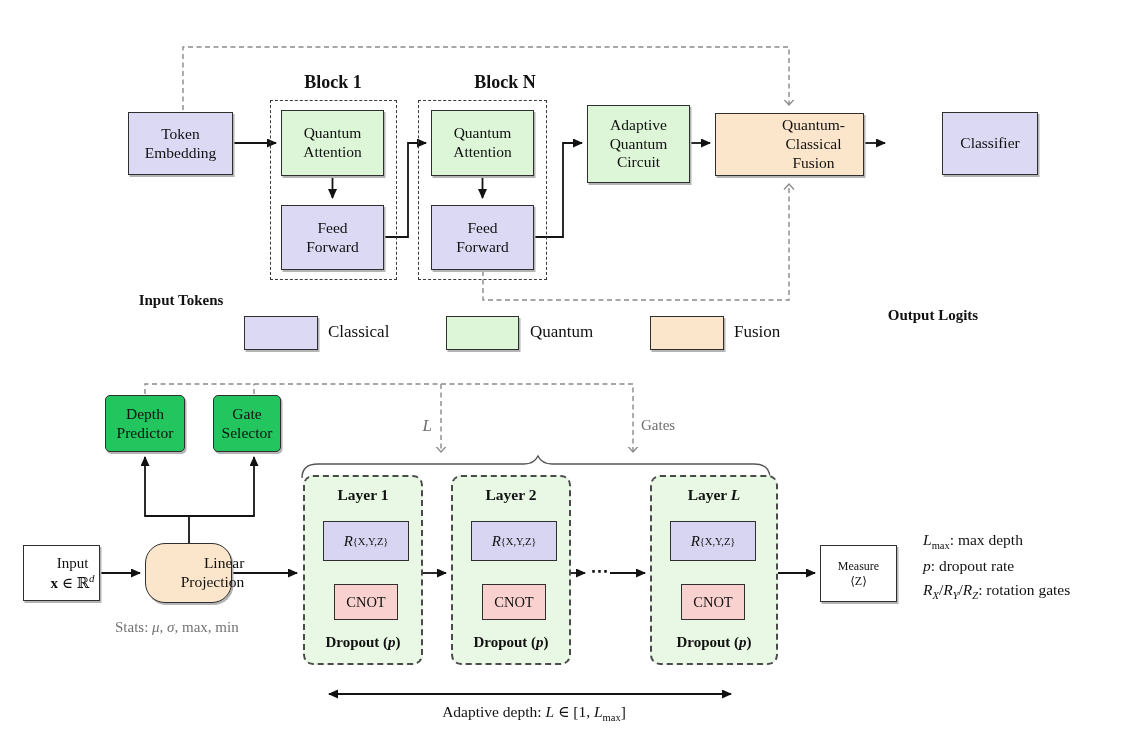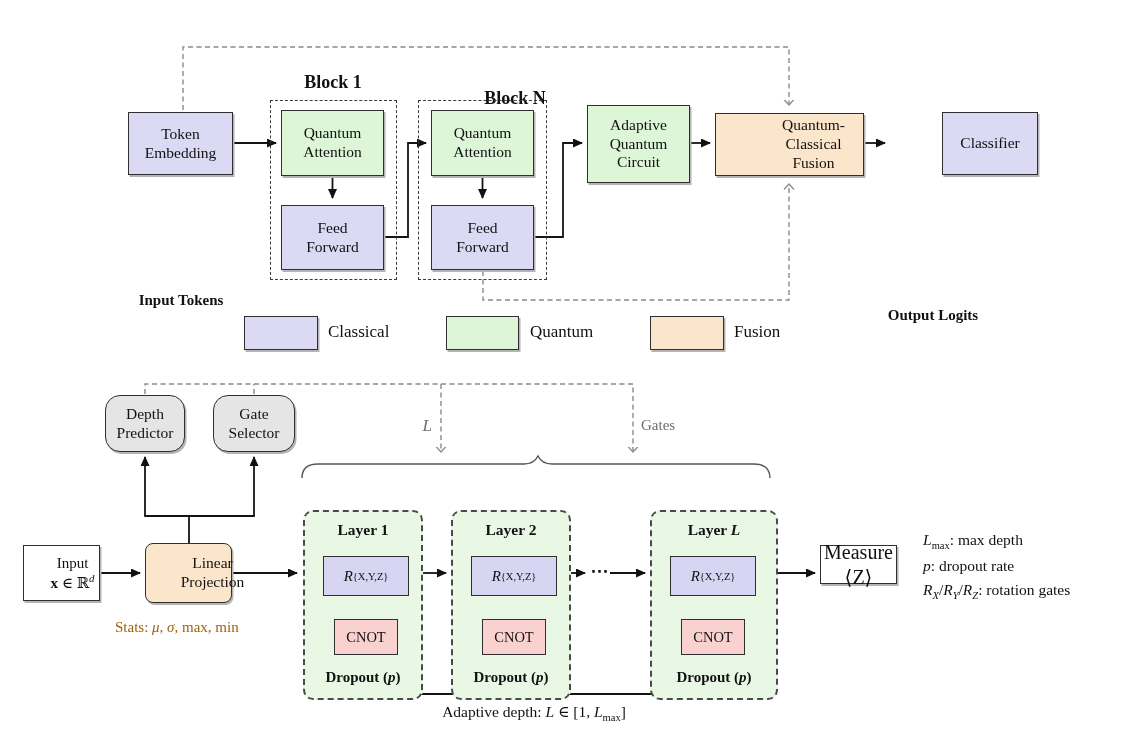--- a/index.html
+++ b/index.html
@@ -6,35 +6,35 @@
   #canvas{position:relative;width:1134px;height:754px;background:#ffffff;overflow:hidden;
           font-family:"Liberation Serif","DejaVu Serif",serif;color:#111;}
   #wires{position:absolute;left:0;top:0;width:1134px;height:754px;}
   .abs{position:absolute;box-sizing:border-box;}
   .box{display:flex;align-items:center;justify-content:center;text-align:center;
        white-space:pre-line;border:1.6px solid #2f2f2f;font-size:15.5px;line-height:1.22;
        box-shadow:1.5px 2px 0 #b4b4b4;}
   .lavender{background:#dbd9f4;}
   .green{background:#dcf6d7;}
   .peach{background:#fbe5cb;padding-left:48px;}
-  .yellow{background:#e5e5e5;border-radius:15px;}
+  .yellow{background:#22c55e;border-radius:5px;}
   .white{background:#ffffff;}
-  .round{border-radius:8px;}
+  .round{border-radius:20px;text-align:right;}
   .dashedrect{border:1.6px dashed #3a3a3a;background:transparent;}
-  .layer{background:#e9f8e4;border:2px dashed #4a4a4a;border-radius:10px;margin-top:35px;}
+  .layer{background:#e9f8e4;border:2px dashed #4a4a4a;border-radius:10px;}
   .ltitle{position:absolute;left:0;top:9px;width:100%;text-align:center;font-weight:bold;font-size:15.5px;}
   .rbox{position:absolute;left:18px;top:44px;width:84px;height:38px;background:#d7d5f2;
         border:1.5px solid #2f2f2f;display:flex;align-items:center;justify-content:center;font-size:15px;}
   .cnotbox{position:absolute;left:29px;top:107px;width:62px;height:34px;background:#f9d1ce;
         border:1.5px solid #2f2f2f;display:flex;align-items:center;justify-content:center;font-size:14.5px;}
   .ldrop{position:absolute;left:0;top:157px;width:100%;text-align:center;font-size:15px;font-weight:bold;}
   .blabel{font-weight:bold;font-size:18px;text-align:center;}
   .flowlabel{font-weight:bold;font-size:15px;text-align:center;}
   .legendlabel{font-size:17px;}
-  .graytext{color:#a16207;}
+  .graytext{color:#737373;}
   .wirelabel{color:#6f6f6f;}
   .it{font-style:italic;}
   .bold{font-weight:bold;}
   sub{font-size:10.5px;}
   sup{font-size:11px;}
   .notes{font-size:15.5px;line-height:1.52;}
   .mrow sup{font-style:italic;}
   .dots{font-size:18px;font-weight:bold;text-align:center;letter-spacing:1px;}
 </style>
 </head>
@@ -85,21 +85,21 @@
       <path d="M530,694 H731" marker-end="url(#ah)"></path>
     </g>
 
     <path fill="none" stroke="#555" stroke-width="1.4" d="M302,478 C302,469 307,464 318,464 H524 C531,464 535,462 538,456 C541,462 545,464 552,464 H754 C765,464 770,469 770,478"></path>
   </svg>
 
   <div class="abs box lavender" style="left:128px;top:112px;width:105px;height:63px;">Token
 Embedding</div>
 
   <div class="abs blabel" style="left:283px;top:72px;width:100px;">Block 1</div>
-  <div class="abs blabel" style="left:465px;top:72px;width:100px;margin-top:16px;">Block N</div>
+  <div class="abs blabel" style="left:455px;top:72px;width:100px;">Block N</div>
 
   <div class="abs dashedrect" style="left:270px;top:100px;width:127px;height:180px;"></div>
   <div class="abs dashedrect" style="left:418px;top:100px;width:129px;height:180px;"></div>
 
   <div class="abs box green" style="left:281px;top:110px;width:103px;height:66px;">Quantum
 Attention</div>
   <div class="abs box lavender" style="left:281px;top:205px;width:103px;height:65px;">Feed
 Forward</div>
   <div class="abs box green" style="left:431px;top:110px;width:103px;height:66px;">Quantum
 Attention</div>
@@ -118,21 +118,21 @@
 
   <div class="abs box lavender" style="left:244px;top:316px;width:74px;height:34px;"></div>
   <div class="abs legendlabel" style="left:328px;top:322px;">Classical</div>
   <div class="abs box green" style="left:446px;top:316px;width:73px;height:34px;"></div>
   <div class="abs legendlabel" style="left:530px;top:322px;">Quantum</div>
   <div class="abs box peach" style="left:650px;top:316px;width:74px;height:34px;"></div>
   <div class="abs legendlabel" style="left:734px;top:322px;">Fusion</div>
 
   <div class="abs box yellow" style="left:105px;top:395px;width:80px;height:57px;">Depth
 Predictor</div>
-  <div class="abs box yellow" style="left:213px;top:395px;width:82px;height:57px;">Gate
+  <div class="abs box yellow" style="left:213px;top:395px;width:68px;height:57px;">Gate
 Selector</div>
 
   <div class="abs box white" style="left:23px;top:545px;width:77px;height:56px;flex-direction:column;font-size:15px;padding-left:22px;">
     <div>Input</div>
     <div class="mrow"><span class="bold">x</span><span> ∈ ℝ</span><sup>d</sup></div>
   </div>
 
   <div class="abs box peach round" style="left:145px;top:543px;width:87px;height:60px;">Linear
 Projection</div>
 
@@ -168,21 +168,21 @@
   <div class="abs layer" style="left:650px;top:475px;width:128px;height:190px;">
     <div class="ltitle"><span>Layer </span><span class="it">L</span></div>
     <div class="rbox">
         <span class="it">R</span>
         <sub>{X,Y,Z}</sub>
       </div>
     <div class="cnotbox">CNOT</div>
     <div class="ldrop"><span>Dropout (</span><span class="it">p</span><span>)</span></div>
   </div>
 
-  <div class="abs box white" style="left:820px;top:545px;width:77px;height:39px;flex-direction:column;font-size:20px;">
+  <div class="abs box white" style="left:820px;top:545px;width:77px;height:57px;flex-direction:column;font-size:12px;">
     <div>Measure</div>
     <div>⟨Z⟩</div>
   </div>
 
   <div class="abs notes" style="left:923px;top:528px;width:215px;">
     <div><span class="it">L</span><sub>max</sub><span>: max depth</span></div>
     <div><span class="it">p</span><span>: dropout rate</span></div>
     <div><span class="it">R</span><sub class="it">X</sub><span>/</span><span class="it">R</span><sub class="it">Y</sub><span>/</span><span class="it">R</span><sub class="it">Z</sub><span>: rotation gates</span></div>
   </div>
 

